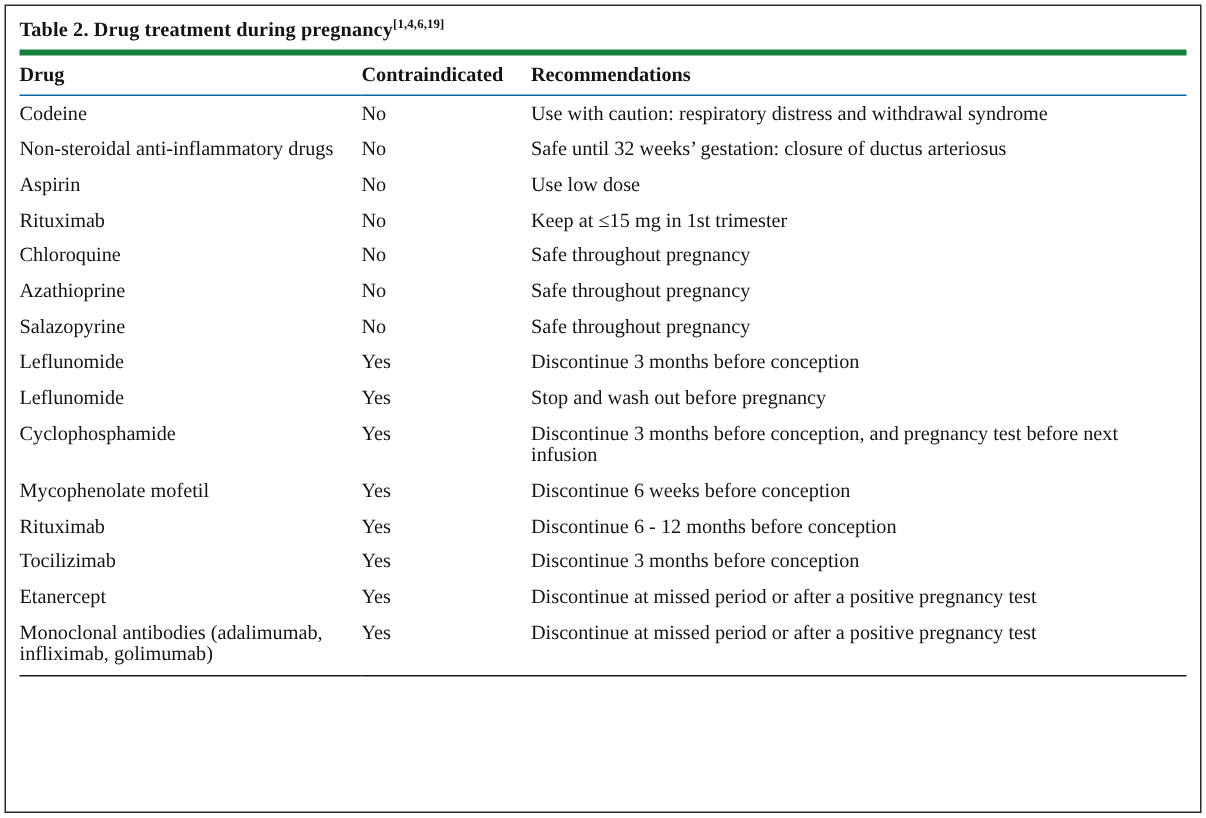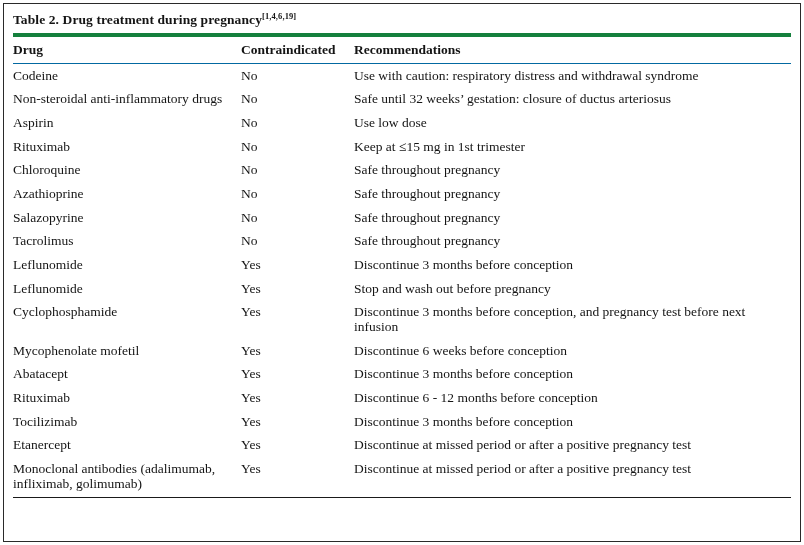--- a/index.html
+++ b/index.html
@@ -117,48 +117,38 @@
             <td>Azathioprine</td>
             <td>No</td>
             <td>Safe throughout pregnancy</td>
           </tr>
           <tr>
             <td>Salazopyrine</td>
             <td>No</td>
             <td>Safe throughout pregnancy</td>
           </tr>
           <tr>
-            <td>Tacrolimus</td>
-            <td>No</td>
-            <td>Safe throughout pregnancy</td>
-          </tr>
-          <tr>
             <td>Leflunomide</td>
             <td>Yes</td>
             <td>Discontinue 3 months before conception</td>
           </tr>
           <tr>
             <td>Leflunomide</td>
             <td>Yes</td>
             <td>Stop and wash out before pregnancy</td>
           </tr>
           <tr>
             <td>Cyclophosphamide</td>
             <td>Yes</td>
             <td>Discontinue 3 months before conception, and pregnancy test before next infusion</td>
           </tr>
           <tr>
             <td>Mycophenolate mofetil</td>
             <td>Yes</td>
             <td>Discontinue 6 weeks before conception</td>
-          </tr>
-          <tr>
-            <td>Abatacept</td>
-            <td>Yes</td>
-            <td>Discontinue 3 months before conception</td>
           </tr>
           <tr>
             <td>Rituximab</td>
             <td>Yes</td>
             <td>Discontinue 6 - 12 months before conception</td>
           </tr>
           <tr>
             <td>Tocilizimab</td>
             <td>Yes</td>
             <td>Discontinue 3 months before conception</td>

